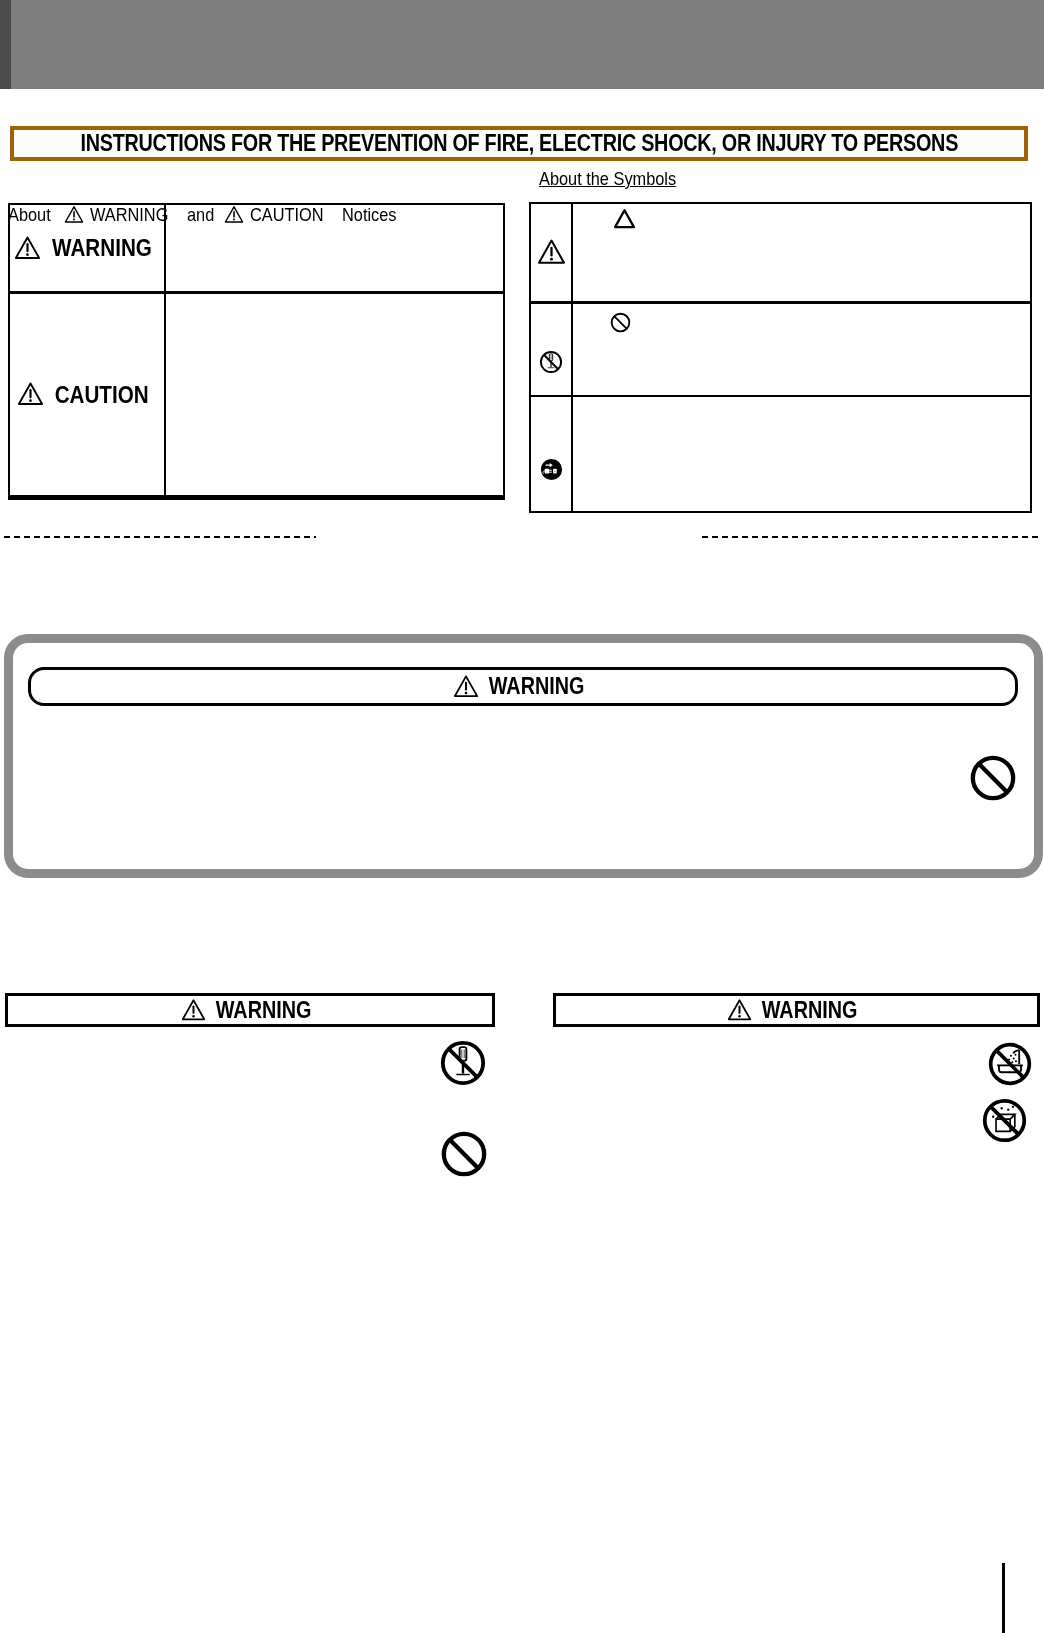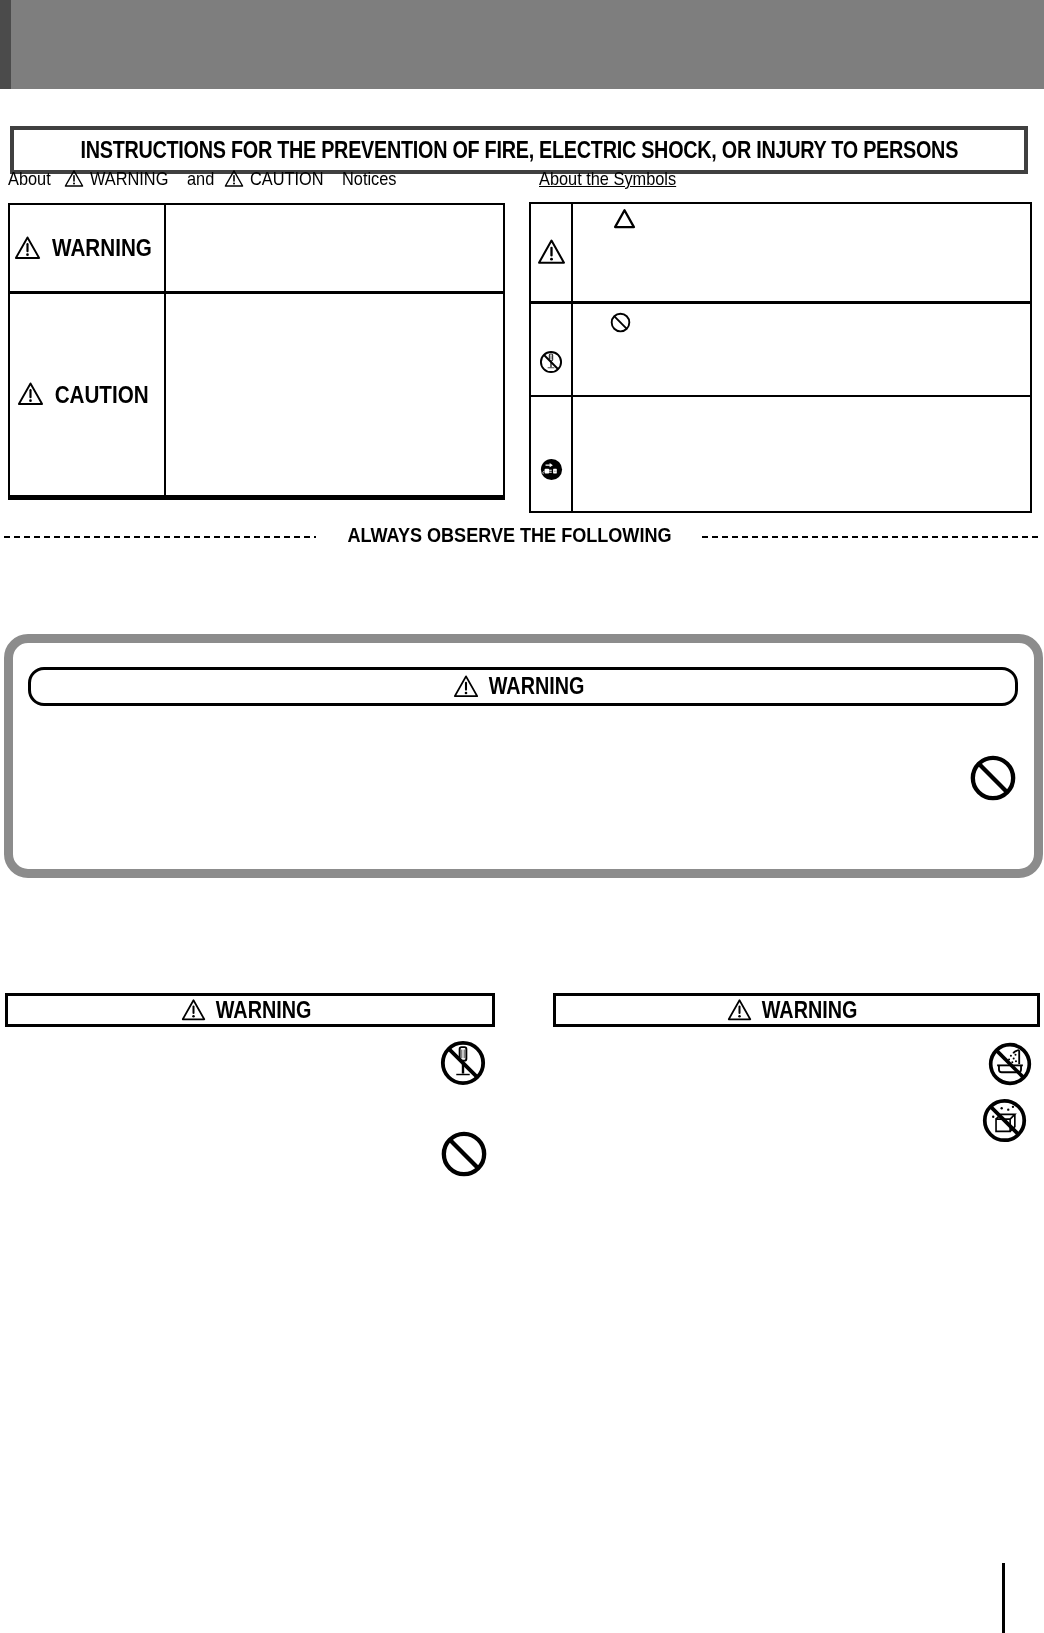--- a/index.html
+++ b/index.html
@@ -10,28 +10,28 @@
   }
   .abs { position:absolute; }
   .cx { display:inline-block; transform:scaleX(0.86); transform-origin:center; white-space:nowrap; }
   .cxl { display:inline-block; transform:scaleX(0.86); transform-origin:left center; white-space:nowrap; }
 
   
   .header-bar { left:0; top:0; width:1044px; height:89px; background:#7E7E7E; }
   .header-dark { left:0; top:0; width:11px; height:89px; background:#4B4B4B; }
 
   
-  .title-box { left:10px; top:126px; width:1018px; height:48px; border:4px solid #404040;
+  .title-box { left:10px; top:126px; width:1018px; height:35px; border:4px solid #a16207;
     display:flex; align-items:center; justify-content:center; }
   .title-box span { font-size:23px; font-weight:600; letter-spacing:-0.3px; }
 
   
   .about-line { top:166px; height:26px; display:flex; align-items:center; gap:6px;
     font-size:19px; font-weight:400; }
-  .about-notices { left:8px; }
+  .about-notices { left:8px;margin-top:36px; }
   .about-symbols { left:539px;text-decoration:underline; }
 
   
   .tbl-notices { left:8px; top:203px; width:497px; height:297px; border:2px solid #000;
     border-bottom-width:5px; display:grid; grid-template-columns:156px 1fr; grid-template-rows:89px 1fr; }
   .tn-c1 { border-right:2px solid #000; border-bottom:3px solid #000; display:flex; align-items:center; justify-content:center; }
   .tn-c2 { border-bottom:3px solid #000; }
   .tn-c3 { border-right:2px solid #000; display:flex; align-items:center; justify-content:center; }
   .notice-label { display:flex; align-items:center; gap:3px; font-size:24px; font-weight:800; }
 
@@ -203,23 +203,20 @@
     </div>
     <div class="st-r3l">
       <svg class="icon" style="transform:translateY(15px)" width="23" height="23" viewBox="0 0 100 100">
           <use href="#d-unplug"></use>
         </svg>
     </div>
     <div class="st-r3r"></div>
   </div>
 
   <div class="abs dash dash-left"></div>
-  <div class="abs observe-text">
-    <span class="cx">ALWAYS OBSERVE THE FOLLOWING</span>
-  </div>
   <div class="abs dash dash-right"></div>
 
   <div class="abs big-box"></div>
   <div class="abs big-pill">
     <span class="warn-label">
       <svg class="icon" width="26" height="26" viewBox="0 0 100 100">
           <use href="#d-tri-warn"></use>
         </svg>
       <span class="cx">WARNING</span>
     </span>

